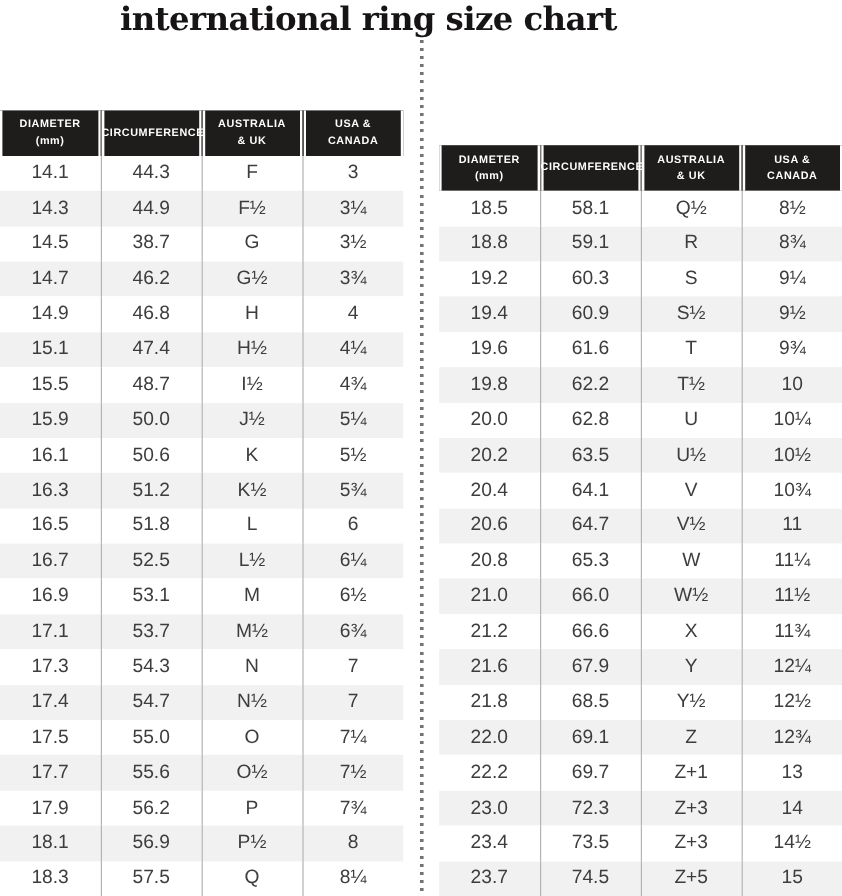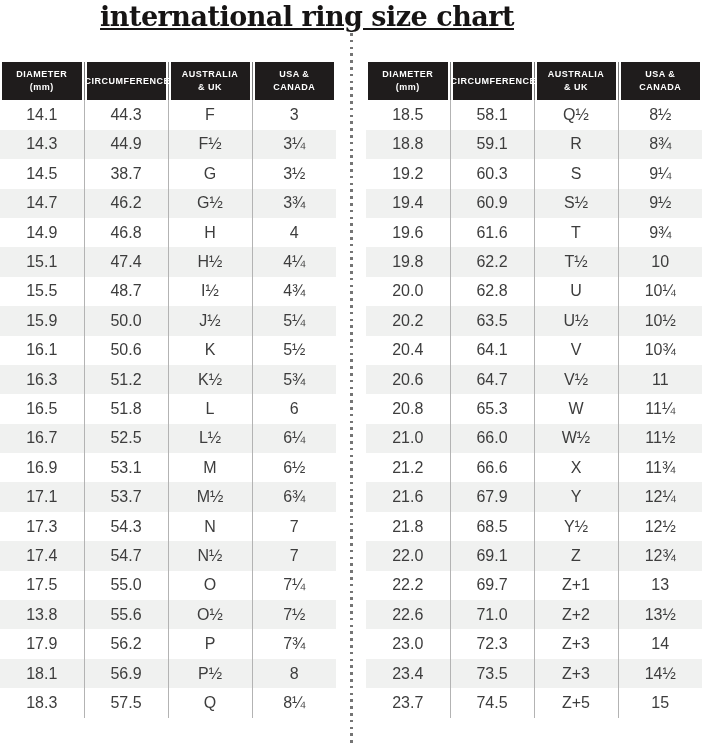--- a/index.html
+++ b/index.html
@@ -18,26 +18,25 @@
     margin: 0;
     padding-top: 1px;
     height: 32px;
     text-align: center;
     font-family: "DejaVu Serif", serif;
     font-weight: 700;
     font-size: 27px;
     letter-spacing: -0.5px;
     color: #161414;
     line-height: 31px;
-    text-decoration: underline;
   }
   .tables-wrap {
     display: flex;
     width: 585px;
-    align-items: center;
+    align-items: flex-end;
   }
   table.ring-table {
     border-collapse: collapse;
     table-layout: fixed;
     width: 336px;
     flex: 0 0 336px;
   }
   table.ring-table th {
     background: #1f1c1c;
     color: #ffffff;
@@ -202,21 +201,21 @@
           <td>N½</td>
           <td>7</td>
         </tr>
         <tr>
           <td>17.5</td>
           <td>55.0</td>
           <td>O</td>
           <td>7¼</td>
         </tr>
         <tr>
-          <td>13.8</td>
+          <td>17.7</td>
           <td>55.6</td>
           <td>O½</td>
           <td>7½</td>
         </tr>
         <tr>
           <td>17.9</td>
           <td>56.2</td>
           <td>P</td>
           <td>7¾</td>
         </tr>
@@ -348,26 +347,20 @@
           <td>Z</td>
           <td>12¾</td>
         </tr>
         <tr>
           <td>22.2</td>
           <td>69.7</td>
           <td>Z+1</td>
           <td>13</td>
         </tr>
         <tr>
-          <td>22.6</td>
-          <td>71.0</td>
-          <td>Z+2</td>
-          <td>13½</td>
-        </tr>
-        <tr>
           <td>23.0</td>
           <td>72.3</td>
           <td>Z+3</td>
           <td>14</td>
         </tr>
         <tr>
           <td>23.4</td>
           <td>73.5</td>
           <td>Z+3</td>
           <td>14½</td>

